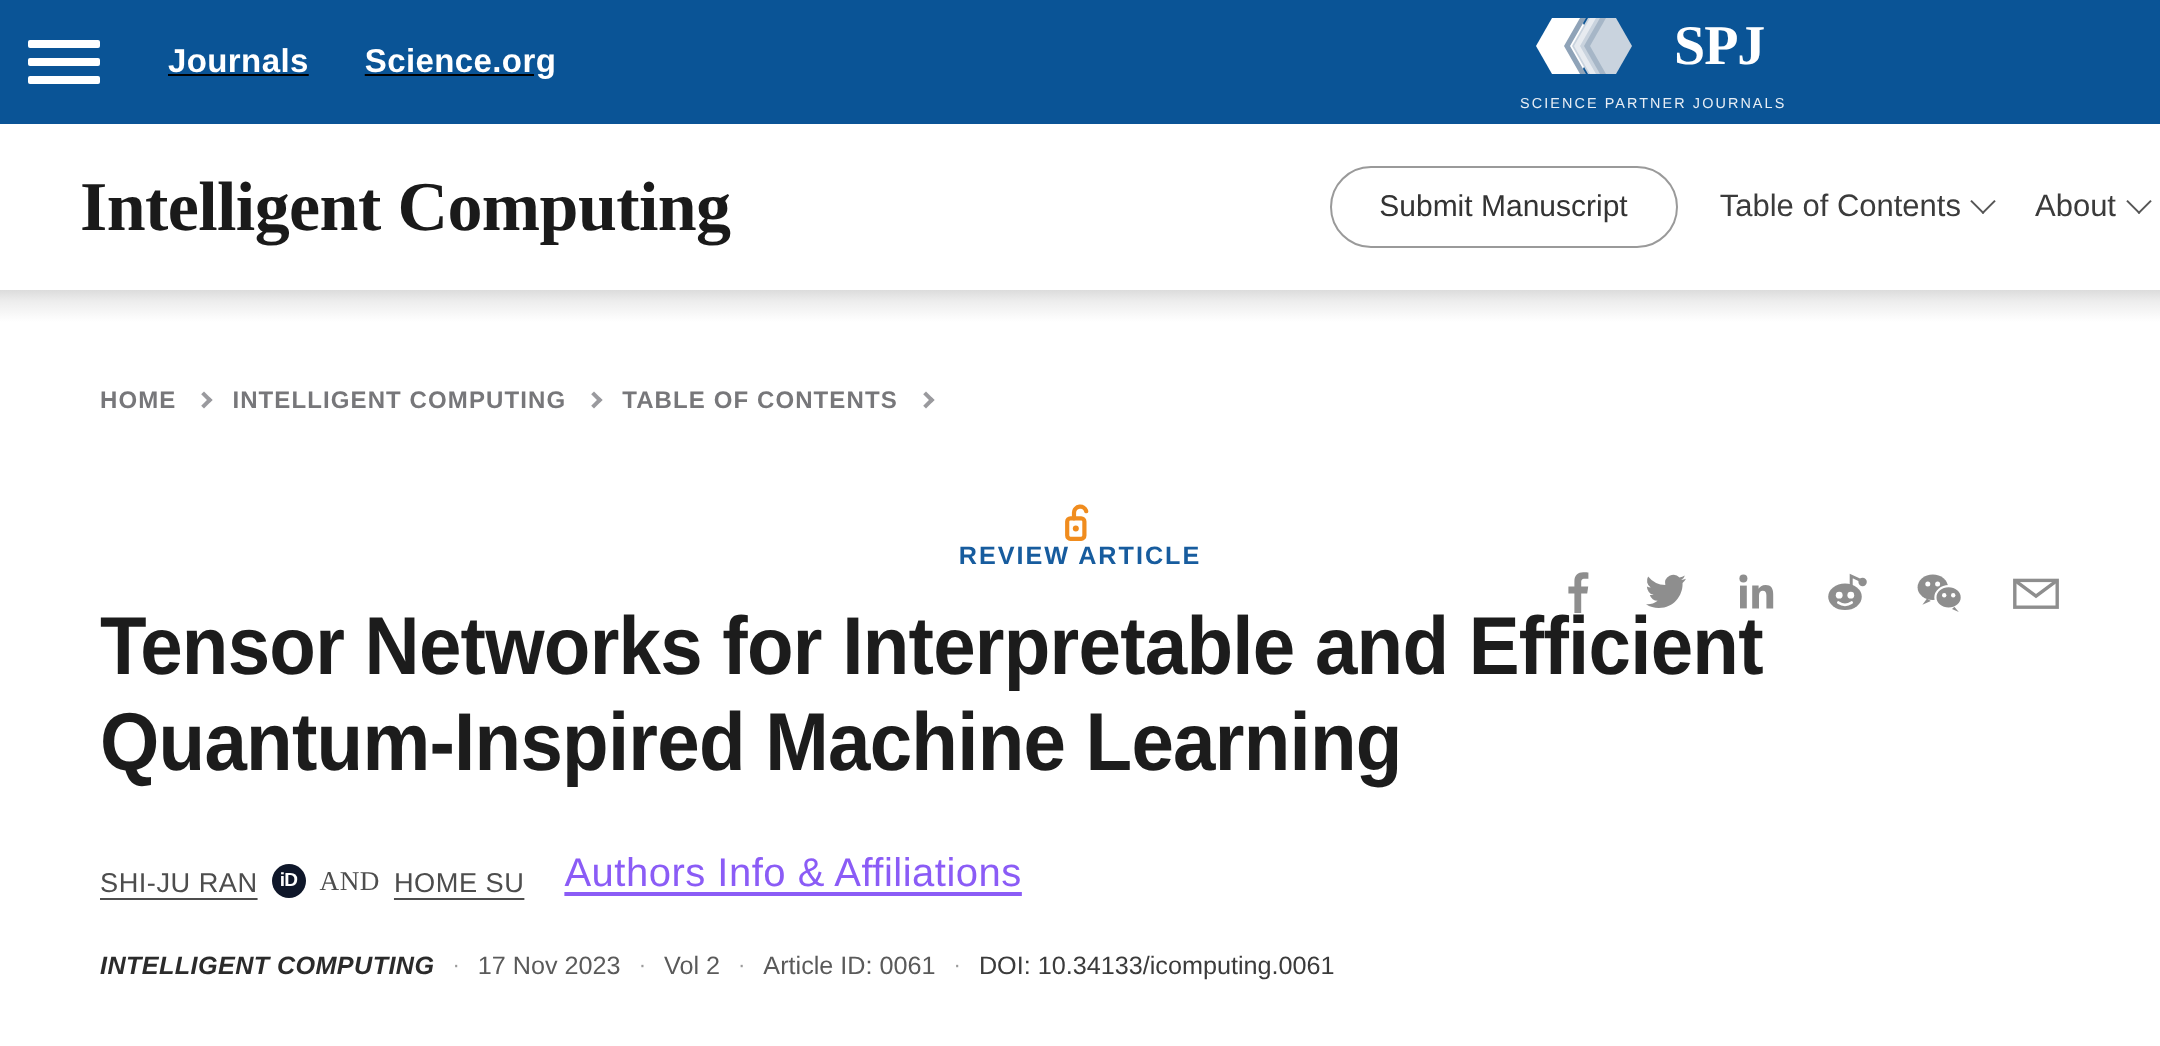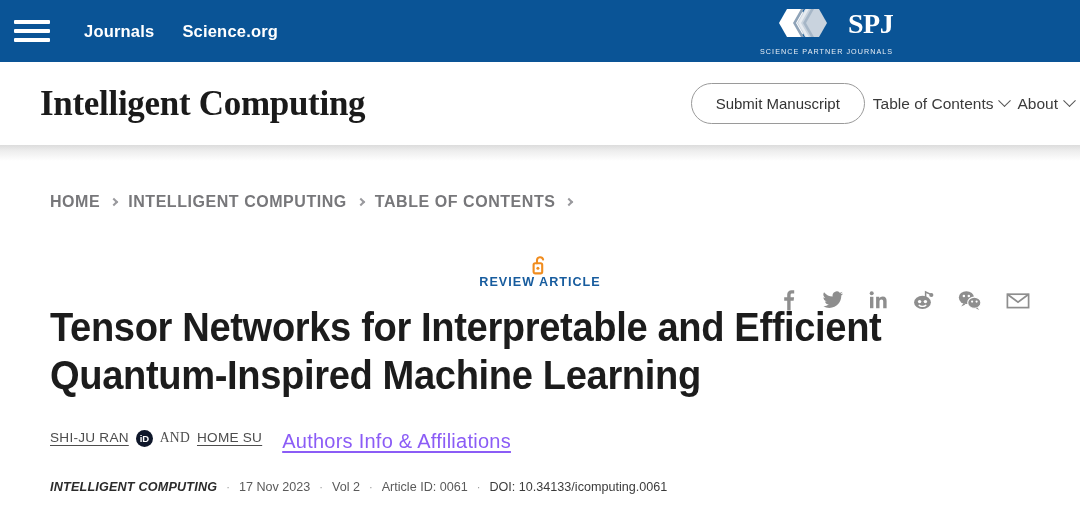--- a/index.html
+++ b/index.html
@@ -12,20 +12,21 @@
     -webkit-font-smoothing: antialiased;
   }
 
   
   .topbar {
     position: relative;
     height: 62px;
     background: #0a5496;
     display: flex;
     align-items: center;
+    text-decoration: underline;
   }
   .hamburger {
     margin-left: 14px;
     width: 36px; height: 30px;
     display: flex; flex-direction: column;
     justify-content: center; gap: 5px;
     cursor: pointer;
   }
   .hamburger span {
     display: block;
@@ -44,21 +45,21 @@
     font-size: 16.5px;
     font-weight: bold;
     letter-spacing: .2px;
     text-decoration: none;
   }
   .spj-logo {
     position: absolute;
     left: 760px; top: 6px;
     display: flex;
     flex-direction: column;
-    align-items: flex-end;
+    align-items: flex-start;
   }
   .spj-mark {
     display: flex;
     align-items: center;
   }
   .spj-word {
     color: #ffffff;
     font-family: "Liberation Serif", serif;
     font-size: 28px;
     font-weight: bold;
@@ -96,21 +97,21 @@
     letter-spacing: 2.0px;
     color: #3d3d3d;
     margin-top: 7px;
   }
   .masthead-nav {
     position: absolute;
     right: 0; top: 0;
     height: 83px;
     display: flex;
     align-items: center;
-    gap: 8px;
+    gap: 21px;
     padding-right: 6px;
   }
   .submit-btn {
     border: 1px solid #9a9a9a;
     border-radius: 22px;
     padding: 11px 24px;
     font-size: 15px;
     color: #333333;
     background: #fff;
     cursor: pointer;
@@ -141,21 +142,21 @@
   
   .content {
     padding: 0 50px;
     position: relative;
   }
   .breadcrumb {
     display: flex;
     align-items: center;
     gap: 9px;
     padding-top: 32px;
-    font-size: 16px;
+    font-size: 12px;
     font-weight: bold;
     letter-spacing: .55px;
     color: #77777a;
     white-space: nowrap;
     overflow: hidden;
   }
   .breadcrumb .crumb { cursor: pointer; }
   .breadcrumb .crumb.last { color: #636366; cursor: default; }
   .bc-sep {
     display: inline-block;
@@ -208,21 +209,21 @@
     letter-spacing: -0.4px;
     color: #1c1c1c;
     max-width: 1000px;
     transform: scaleX(0.93);
     transform-origin: left center;
   }
 
   .authors {
     margin-top: 30px;
     display: flex;
-    align-items: flex-start;
+    align-items: flex-end;
     font-size: 13.6px;
     color: #4d4d4d;
     letter-spacing: .25px;
   }
   .author-name {
     text-decoration: underline;
     text-underline-offset: 2.5px;
     cursor: pointer;
     color: #4d4d4d;
   }

